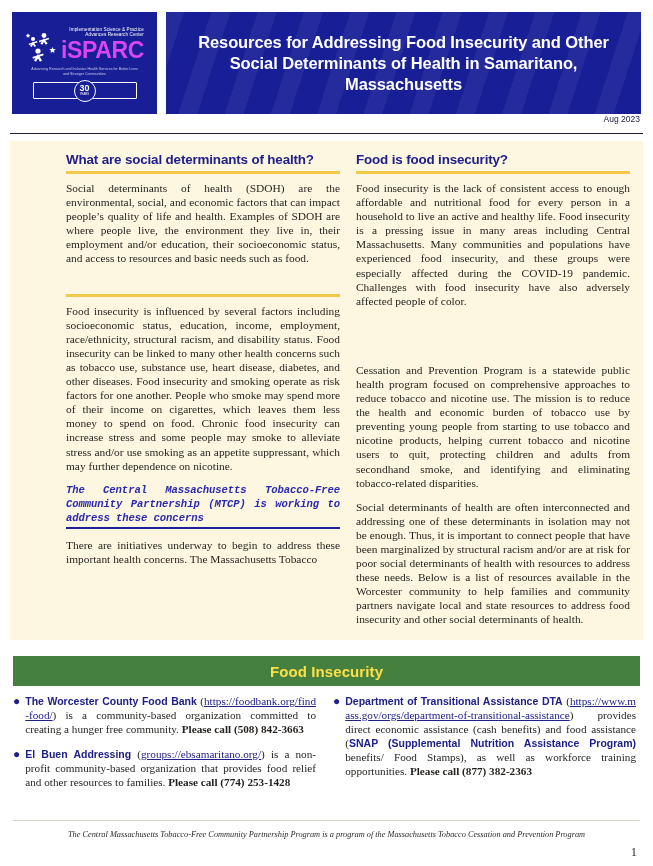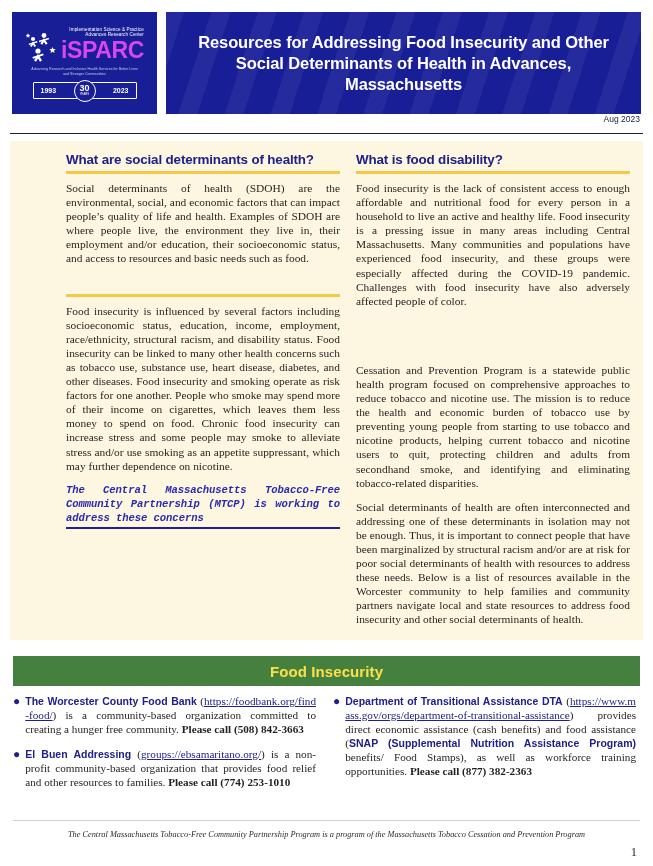--- a/index.html
+++ b/index.html
@@ -81,20 +81,21 @@
     margin-top: 6px;
     width: 104px;
     height: 17px;
     border: 1px solid #ffffff;
     border-radius: 1px;
     display: flex;
     align-items: center;
     justify-content: space-between;
     padding: 0 7px;
     position: relative;
+    flex-direction: column;
   }
   .logo-year {
     color: #ffffff;
     font-family: "Liberation Sans", sans-serif;
     font-weight: bold;
     font-size: 7px;
   }
   .logo-30 {
     position: absolute;
     left: 50%;
@@ -343,21 +344,21 @@
       <span class="logo-year">2023</span>
       <span class="logo-30">
         <span class="n">30</span>
         <span class="y">YEARS</span>
       </span>
     </div>
   </div>
 
   <div class="title-box">
     <div class="stripes"></div>
-    <div class="title-text">Resources for Addressing Food Insecurity and Other Social Determinants of Health in Advances, Massachusetts</div>
+    <div class="title-text">Resources for Addressing Food Insecurity and Other Social Determinants of Health in Samaritano, Massachusetts</div>
   </div>
 </div>
 
 <div class="date-line">Aug 2023</div>
 <div class="top-rule"></div>
 
 <div class="cream">
   <div class="cols">
 
     <div class="col">
@@ -366,24 +367,25 @@
       <p class="body">Social determinants of health (SDOH) are the environmental, social, and economic factors that can impact people’s quality of life and health. Examples of SDOH are where people live, the environment they live in, their employment and/or education, their socioeconomic status, and access to resources and basic needs such as food.</p>
 
       <div class="gap-lg"></div>
 
       <div class="sec-rule"></div>
       <p class="body">Food insecurity is influenced by several factors including socioeconomic status, education, income, employment, race/ethnicity, structural racism, and disability status. Food insecurity can be linked to many other health concerns such as tobacco use, substance use, heart disease, diabetes, and other diseases. Food insecurity and smoking operate as risk factors for one another. People who smoke may spend more of their income on cigarettes, which leaves them less money to spend on food. Chronic food insecurity can increase stress and some people may smoke to alleviate stress and/or use smoking as an appetite suppressant, which may further dependence on nicotine.</p>
 
       <div class="callout">The Central Massachusetts Tobacco-Free Community Partnership (MTCP) is working to address these concerns</div>
       <div class="callout-rule"></div>
 
+      <p class="body tight">There are initiatives underway to begin to address these important health concerns. The Massachusetts Tobacco</p>
     </div>
 
     <div class="col">
-      <div class="sec-h">What is food disability?</div>
+      <div class="sec-h">Food is food insecurity?</div>
       <div class="sec-rule"></div>
       <p class="body">Food insecurity is the lack of consistent access to enough affordable and nutritional food for every person in a household to live an active and healthy life. Food insecurity is a pressing issue in many areas including Central Massachusetts. Many communities and populations have experienced food insecurity, and these groups were especially affected during the COVID-19 pandemic. Challenges with food insecurity have also adversely affected people of color.</p>
 
       <div style="height:45px"></div>
 
       <p class="body">Cessation and Prevention Program is a statewide public health program focused on comprehensive approaches to reduce tobacco and nicotine use. The mission is to reduce the health and economic burden of tobacco use by preventing young people from starting to use tobacco and nicotine products, helping current tobacco and nicotine users to quit, protecting children and adults from secondhand smoke, and identifying and eliminating tobacco-related disparities.</p>
       <p class="body tight">Social determinants of health are often interconnected and addressing one of these determinants in isolation may not be enough. Thus, it is important to connect people that have been marginalized by structural racism and/or are at risk for poor social determinants of health with resources to address these needs. Below is a list of resources available in the Worcester community to help families and community partners navigate local and state resources to address food insecurity and other social determinants of health.</p>
     </div>
 
   </div>
@@ -397,21 +399,21 @@
 
   <div class="lcol">
 
     <div class="bullet">
       <span class="dot">●</span>
       <span class="btext"><span class="org">The Worcester County Food Bank</span><span> (</span><a class="url" href="#">https://foodbank.org/find-food/</a><span>)</span><span> is a community-based organization committed to creating a hunger free community. </span><span class="strongtxt">Please call (508) 842-3663</span></span>
     </div>
 
     <div class="bullet">
       <span class="dot">●</span>
-      <span class="btext"><span class="org">El Buen Addressing</span><span> (</span><a class="url" href="#">groups://ebsamaritano.org/</a><span>)</span><span> is a non-profit community-based organization that provides food relief and other resources to families. </span><span class="strongtxt">Please call (774) 253-1010</span></span>
+      <span class="btext"><span class="org">El Buen Addressing</span><span> (</span><a class="url" href="#">groups://ebsamaritano.org/</a><span>)</span><span> is a non-profit community-based organization that provides food relief and other resources to families. </span><span class="strongtxt">Please call (774) 253-1428</span></span>
     </div>
 
   </div>
 
   <div class="lcol">
 
     <div class="bullet">
       <span class="dot">●</span>
       <span class="btext"><span class="org">Department of Transitional Assistance DTA</span><span> (</span><a class="url" href="#">https://www.mass.gov/orgs/department-of-transitional-assistance</a><span>)</span><span> provides direct economic assistance (cash benefits) and food assistance (</span><span class="org">SNAP (Supplemental Nutrition Assistance Program)</span><span> benefits/ Food Stamps), as well as workforce training opportunities. </span><span class="strongtxt">Please call (877) 382-2363</span></span>
     </div>

